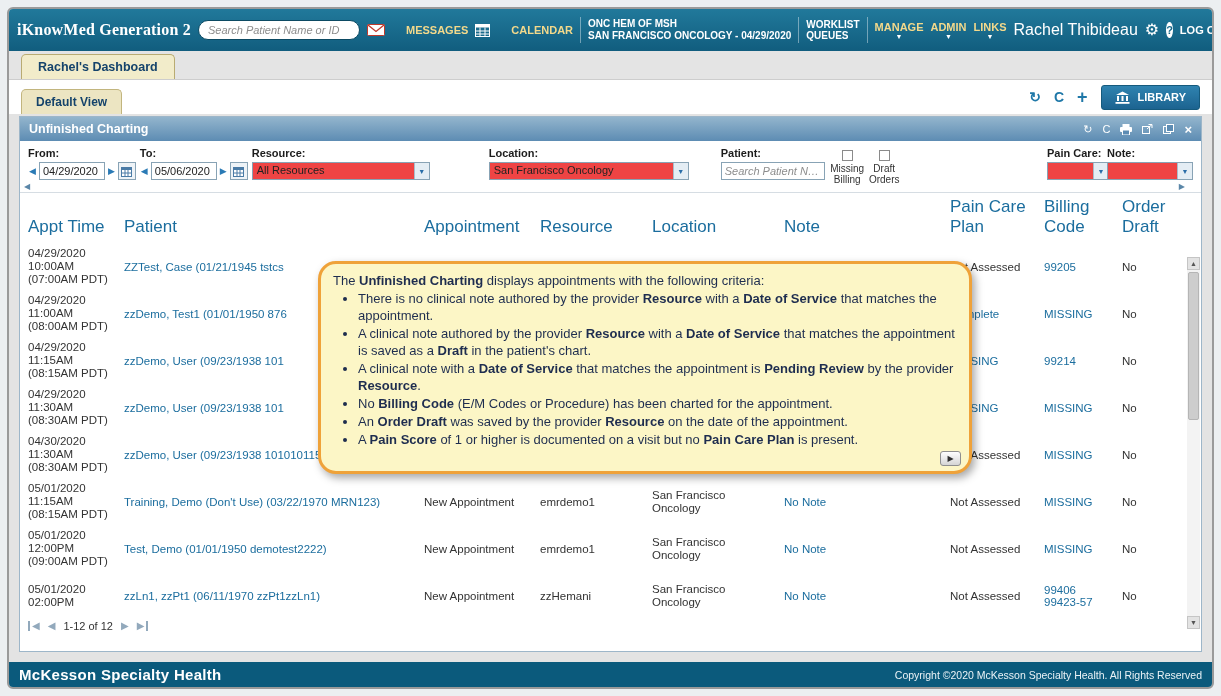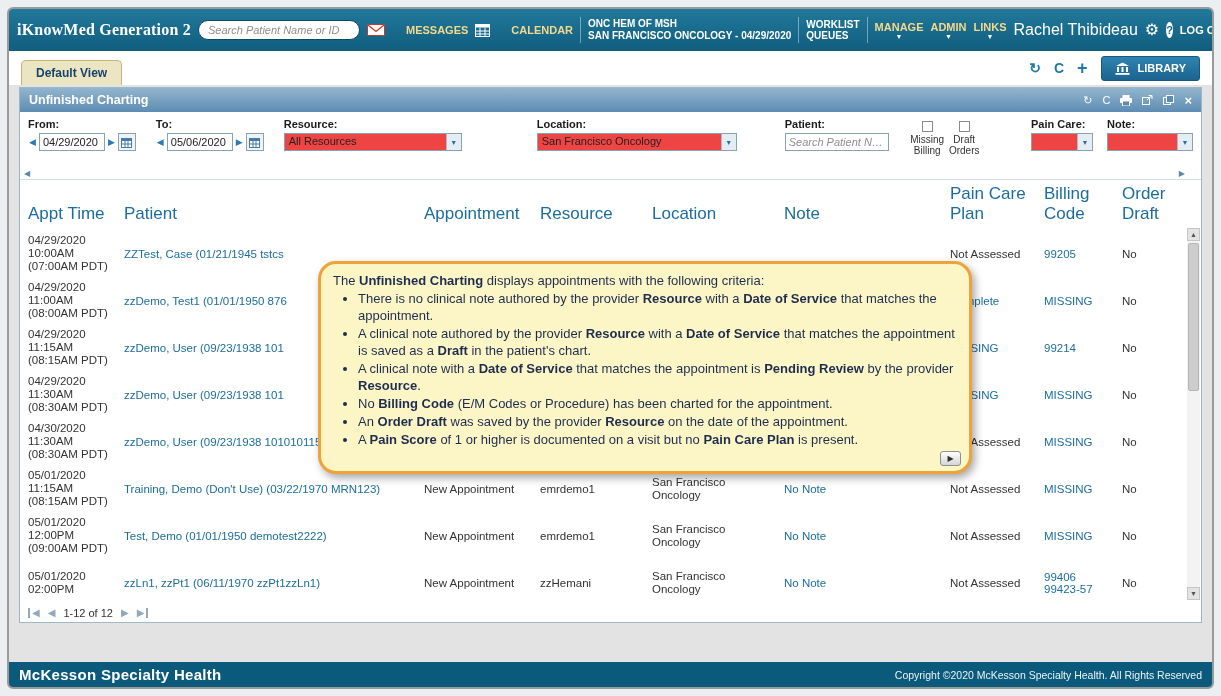--- a/index.html
+++ b/index.html
@@ -59,21 +59,21 @@
   }
 
   
   .panel { position: relative; margin: 2px 10px 0; width: 1183px; height: 536px; border: 1px solid #9db6c9; background: #fff; overflow: hidden; }
   .phead { height: 24px; background: linear-gradient(#93b5cd,#5d8cb3); display: flex; align-items: center; padding: 0 9px; gap: 10px; }
   .ptitle { color: #fff; font-size: 12.5px; font-weight: 600; margin-right: auto; }
   .pico { color: #fff; font-size: 11px; display: flex; align-items: center; line-height: 11px; }
   .pico.close { font-size: 13px; font-weight: bold; }
 
   
-  .filters { position: relative; height: 68px; border-bottom: 1px solid #d6dde3; display: flex; gap: 20px; padding: 6px 8px 0; }
+  .filters { position: relative; height: 52px; border-bottom: 1px solid #d6dde3; display: flex; gap: 4px; padding: 6px 8px 0; }
   .fgroup { display: flex; flex-direction: column; gap: 3px; }
   .flabel { font-size: 11px; font-weight: bold; color: #1c1c1c; }
   .fctrl { display: flex; align-items: center; gap: 2px; }
   .date-arrow { color: #2a7ab5; font-size: 9px; padding: 0 1px; }
   .date-input, .patient-input { height: 18px; border: 1px solid #88a3b5; font-size: 11px; padding: 0 3px; color: #222; outline: none; font-family: "Liberation Sans", sans-serif; }
   .date-input { width: 66px; }
   .patient-input { width: 104px; }
   .cal-btn { width: 18px; height: 18px; border: 1px solid #88a3b5; background: #eef3f7; display: flex; align-items: center; justify-content: center; padding: 0; }
   .fselect { height: 18px; border: 1px solid #88a3b5; background: #ef4444; display: flex; align-items: stretch; }
   .fsel-val { flex: 1; font-size: 11px; padding: 1px 4px 0; color: #222; white-space: nowrap; overflow: hidden; }
@@ -181,20 +181,23 @@
     <div class="menu" data-interactable="true">
       <span data-interactable="false">LINKS</span>
       <span class="crt" data-interactable="false">▼</span>
     </div>
     <div class="user" data-interactable="true">Rachel Thibideau</div>
     <div class="gear" data-interactable="true">⚙</div>
     <div class="help" data-interactable="true">?</div>
     <div class="logout" data-interactable="true">LOG OUT</div>
   </header>
 
+  <div class="tabrow1" data-interactable="false">
+    <div class="dash-tab" data-interactable="true">Rachel's Dashboard</div>
+  </div>
 
   <div class="tabrow2" data-interactable="false">
     <div class="view-tab" data-interactable="true">Default View</div>
     <div class="row2-icons" data-interactable="false">
       <span class="blue-ico" data-interactable="true">↻</span>
       <span class="blue-ico" data-interactable="true">C</span>
       <span class="blue-ico plus" data-interactable="true">+</span>
       <button class="library-btn" data-interactable="true">
         <svg width="15" height="13" viewBox="0 0 15 13" data-interactable="false">
             <path d="M1 4 L7.5 0.5 L14 4 Z" fill="#fff"></path>

